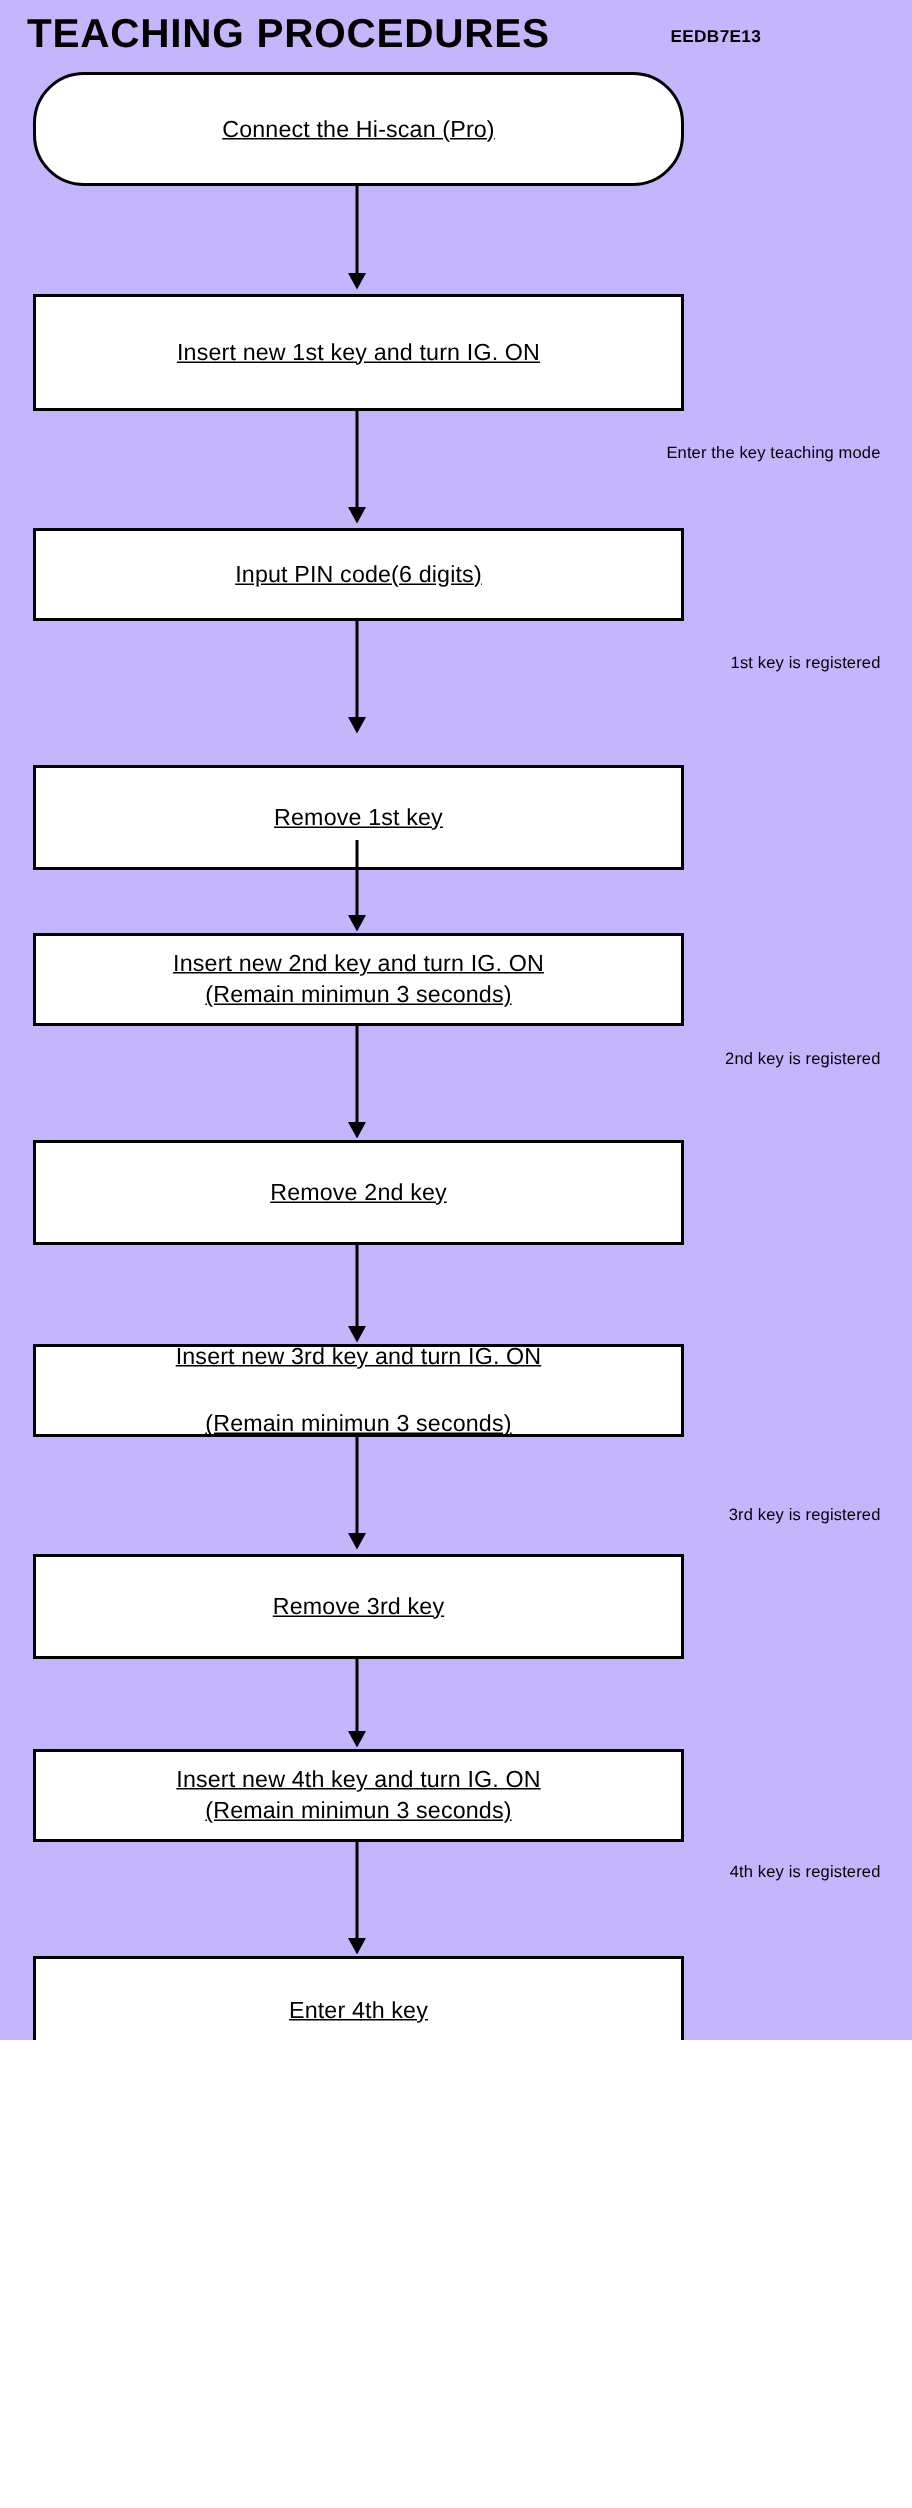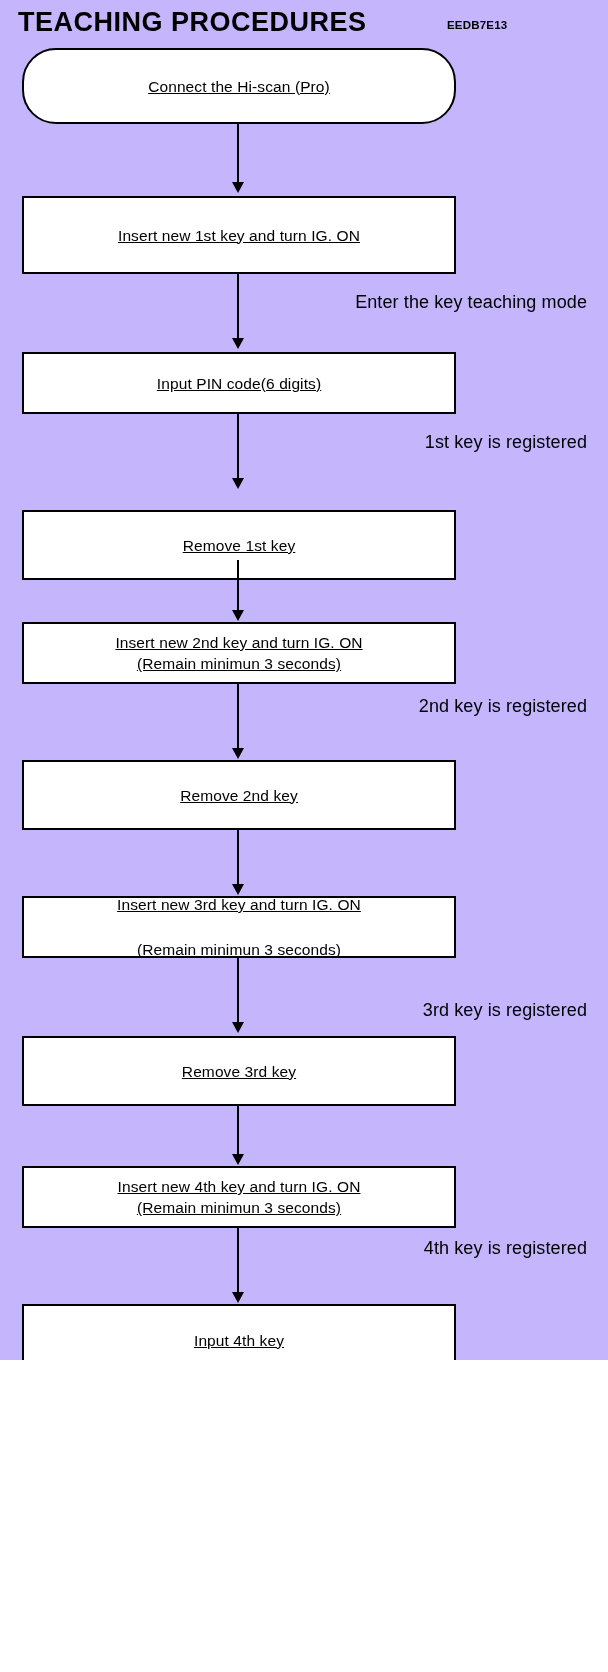--- a/index.html
+++ b/index.html
@@ -89,21 +89,21 @@
     height: 0;
     border-left: 6px solid transparent;
     border-right: 6px solid transparent;
     border-top: 11px solid #000000;
   }
 
   
   .annotation {
     position: absolute;
     right: 36px;
-    font-size: 18px;
+    font-size: 11px;
     line-height: 20px;
     white-space: nowrap;
     text-align: right;
     letter-spacing: 0.1px;
   }
 </style>
 </head>
 <body>
 
 <div id="page">
@@ -178,21 +178,21 @@
   <div class="node" style="top:1166px; height:62px;">
     <div class="line">Insert new 4th key and turn IG. ON</div>
     <div class="line">(Remain minimun 3 seconds)</div>
   </div>
 
   <div class="connector" style="top:1228px; height:68px;"></div>
   <div class="arrowhead" style="top:1292px;"></div>
   <div class="annotation" style="top:1238px;">4th key is registered</div>
 
   <div class="node" style="top:1304px; height:72px;">
-    <div class="line">Input 4th key</div>
+    <div class="line">Enter 4th key</div>
   </div>
 
   <div class="connector" style="top:1376px; height:64px;"></div>
   <div class="arrowhead" style="top:1436px;"></div>
 
   <div class="node terminal" style="top:1450px; height:78px;">
     <div class="line">Sequence completed</div>
   </div>
 
 </div>

